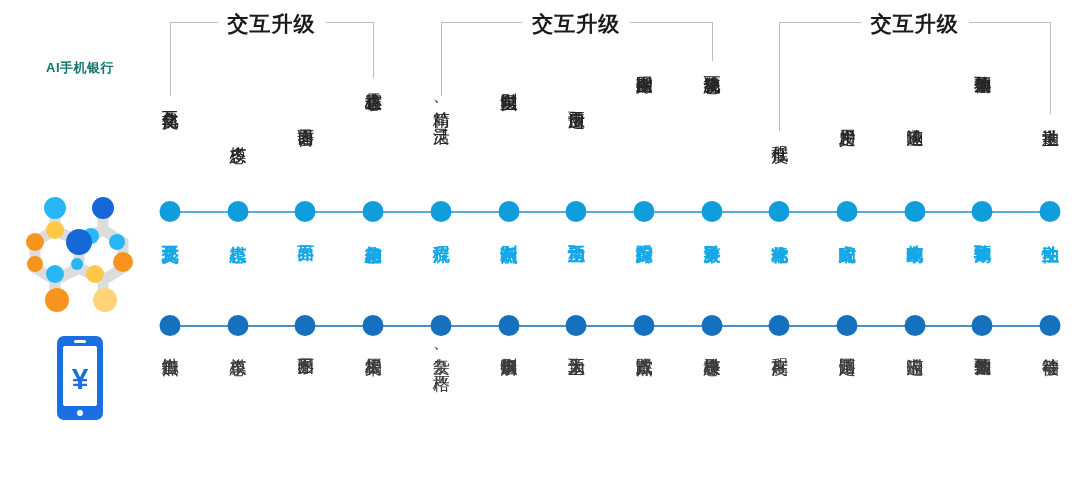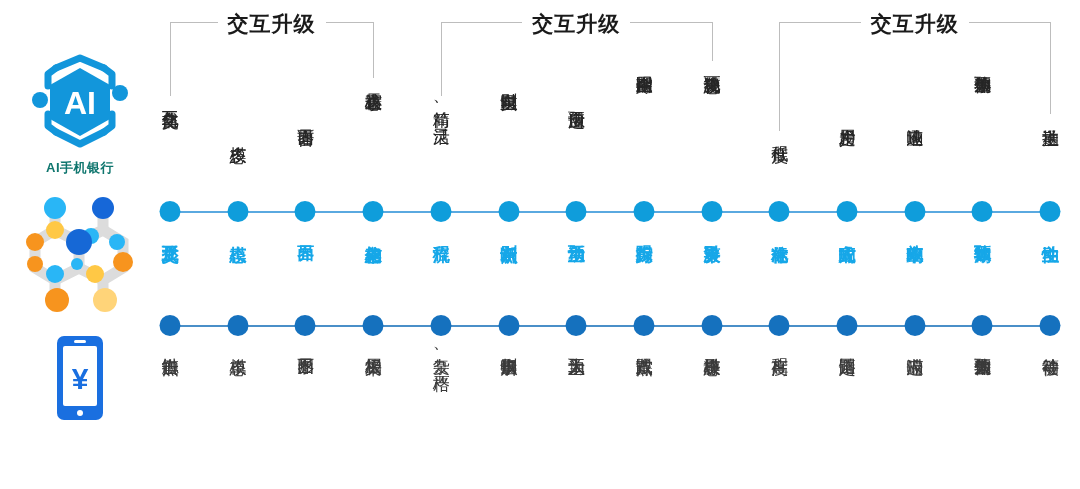--- a/index.html
+++ b/index.html
@@ -83,34 +83,20 @@
   .dot-b{width:21px;height:21px;background:#1571be;top:315px;}
 </style>
 </head>
 <body>
 
 <div id="stage">
 
   <div class="rail">
 
     <div class="rail-cell" style="top:52px;">
-      <div class="ai-logo">
-        <svg width="108" height="100" viewBox="0 0 108 100">
-          <path d="M30 16 L22 22 L22 34" fill="none" stroke="#1296db" stroke-width="7" stroke-linecap="round" stroke-linejoin="round"></path>
-          <path d="M30 16 L54 6 L78 16" fill="none" stroke="#1296db" stroke-width="7" stroke-linecap="round" stroke-linejoin="round"></path>
-          <path d="M78 16 L86 22 L86 34" fill="none" stroke="#1296db" stroke-width="7" stroke-linecap="round" stroke-linejoin="round"></path>
-          <path d="M22 62 L22 74 L30 80" fill="none" stroke="#1296db" stroke-width="7" stroke-linecap="round" stroke-linejoin="round"></path>
-          <path d="M30 80 L54 92 L78 80" fill="none" stroke="#1296db" stroke-width="7" stroke-linecap="round" stroke-linejoin="round"></path>
-          <path d="M86 62 L86 74 L78 80" fill="none" stroke="#1296db" stroke-width="7" stroke-linecap="round" stroke-linejoin="round"></path>
-          <path d="M54 16 L84 33 L84 67 L54 84 L24 67 L24 33 Z" fill="#1296db"></path>
-          <circle cx="14" cy="48" r="8" fill="#1296db"></circle>
-          <circle cx="94" cy="41" r="8" fill="#1296db"></circle>
-          <text x="54" y="62" font-family="'Liberation Sans',sans-serif" font-size="32" font-weight="bold" fill="#ffffff" text-anchor="middle">AI</text>
-        </svg>
-      </div>
       <div class="rail-caption">AI手机银行</div>
     </div>
 
     <div class="rail-cell" style="top:196px;">
       <div class="mol">
         <svg width="118" height="118" viewBox="0 0 118 118">
           <g stroke="#dcdcdc" stroke-width="11" fill="none" stroke-linecap="round">
             <path d="M34 12 L34 34 L14 46 L14 72 L34 84 L34 106"></path>
             <path d="M34 34 L58 46 L58 72 L34 84"></path>
             <path d="M82 12 L82 34 L58 46"></path>

